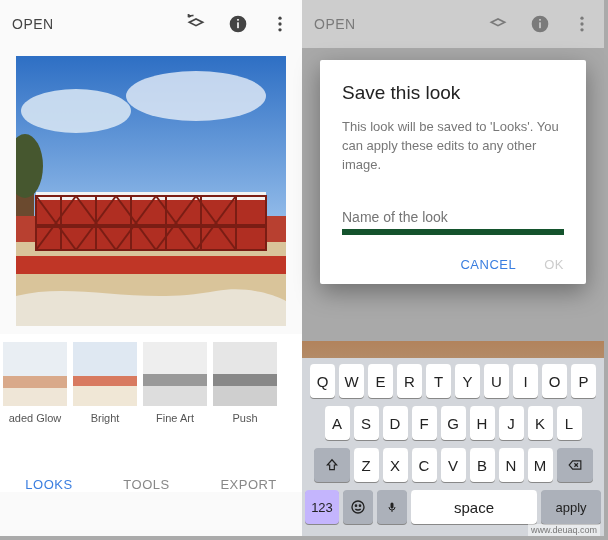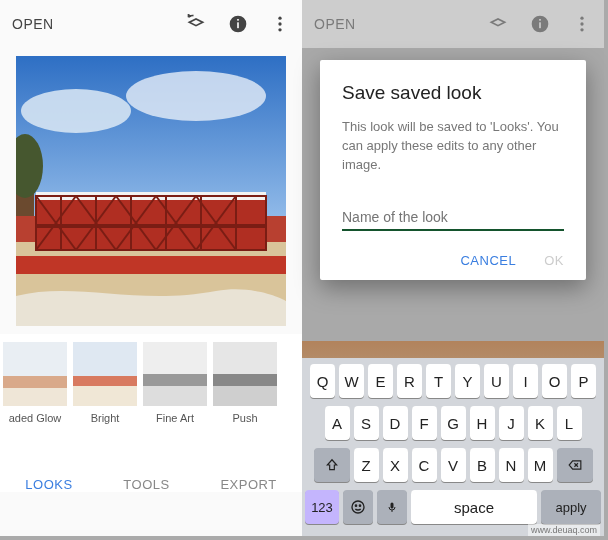--- a/index.html
+++ b/index.html
@@ -22,21 +22,21 @@
 
 .tabs { height:48px; display:flex; align-items:flex-end; justify-content:space-around; background:#fff; }
 .tab { font-size:13px; letter-spacing:0.5px; color:#888; }
 .tab.active { color:#3a7ee0; }
 
 
 .dim { position:absolute; inset:0; background:rgba(0,0,0,.18); }
 .dialog { position:absolute; top:60px; left:18px; right:18px; background:#fff; border-radius:2px; box-shadow:0 8px 24px rgba(0,0,0,.35); padding:22px 22px 12px 22px; }
 .dialog h2 { font-size:19px; font-weight:500; color:#222; margin-bottom:14px; }
 .dialog p { font-size:13px; color:#777; line-height:1.45; margin-bottom:30px; }
-.field { border:none; border-bottom:2px solid #14532d; width:100%; font-size:14px; color:#999; padding:4px 0; outline:none; }
+.field { border:none; border-bottom:6px solid #14532d; width:100%; font-size:14px; color:#999; padding:4px 0; outline:none; }
 .helper { text-align:right; font-size:11px; color:#aaa; margin-top:8px; }
 .dlg-btns { display:flex; justify-content:flex-end; gap:28px; margin-top:22px; }
 .dlg-btns span { font-size:13px; letter-spacing:0.5px; }
 .btn-cancel { color:#3a7ee0; }
 .btn-ok { color:#ccc; }
 
 
 .kbd { position:absolute; bottom:0; left:0; right:0; background:#d3d6db; padding:6px 3px 4px 3px; }
 .krow { display:flex; justify-content:center; gap:4px; margin-bottom:8px; }
 .key { background:#fff; border-radius:4px; box-shadow:0 1px 0 #888; width:25px; height:34px; display:flex; align-items:center; justify-content:center; font-size:15px; color:#222; }
@@ -202,21 +202,21 @@
               <circle cx="12" cy="19" r="2"></circle>
             </svg>
           </span>
     </div>
   </div>
   <div style="flex:1; background:linear-gradient(#cfcfcf 60%, #d9a070 60%, #e8d9c4 80%);"></div>
 
   <div class="dim"></div>
 
   <div class="dialog">
-    <h2>Save saved look</h2>
+    <h2>Save this look</h2>
     <p>This look will be saved to 'Looks'. You can apply these edits to any other image.</p>
     <input class="field" placeholder="Name of the look" style="">
     <div class="dlg-btns">
       <span class="btn-cancel">CANCEL</span>
       <span class="btn-ok">OK</span>
     </div>
   </div>
 
   <div class="kbd">
     <div class="krow" id="kr1">

